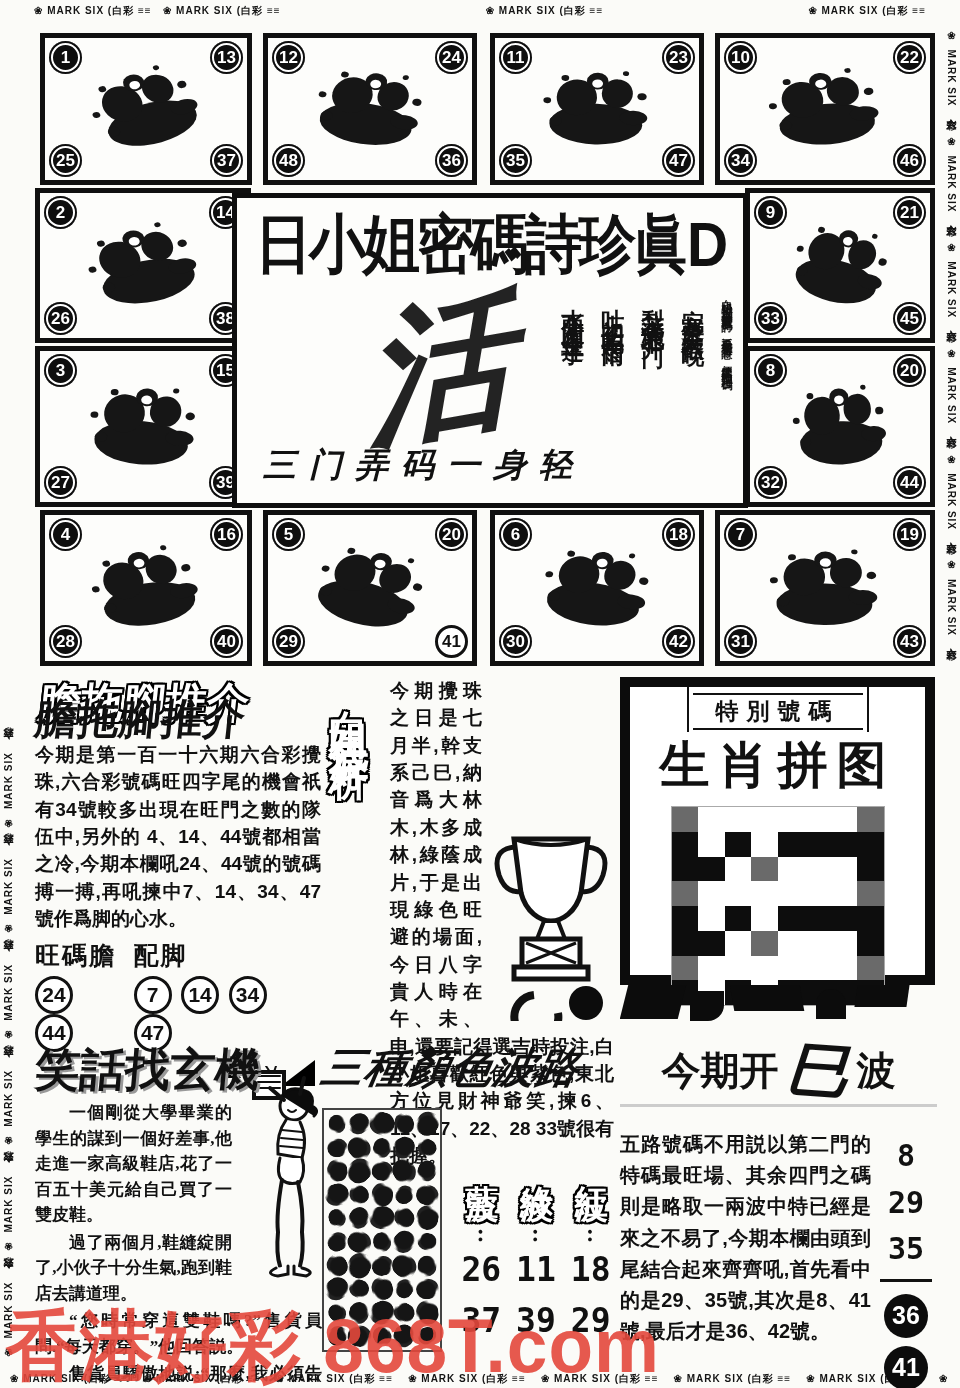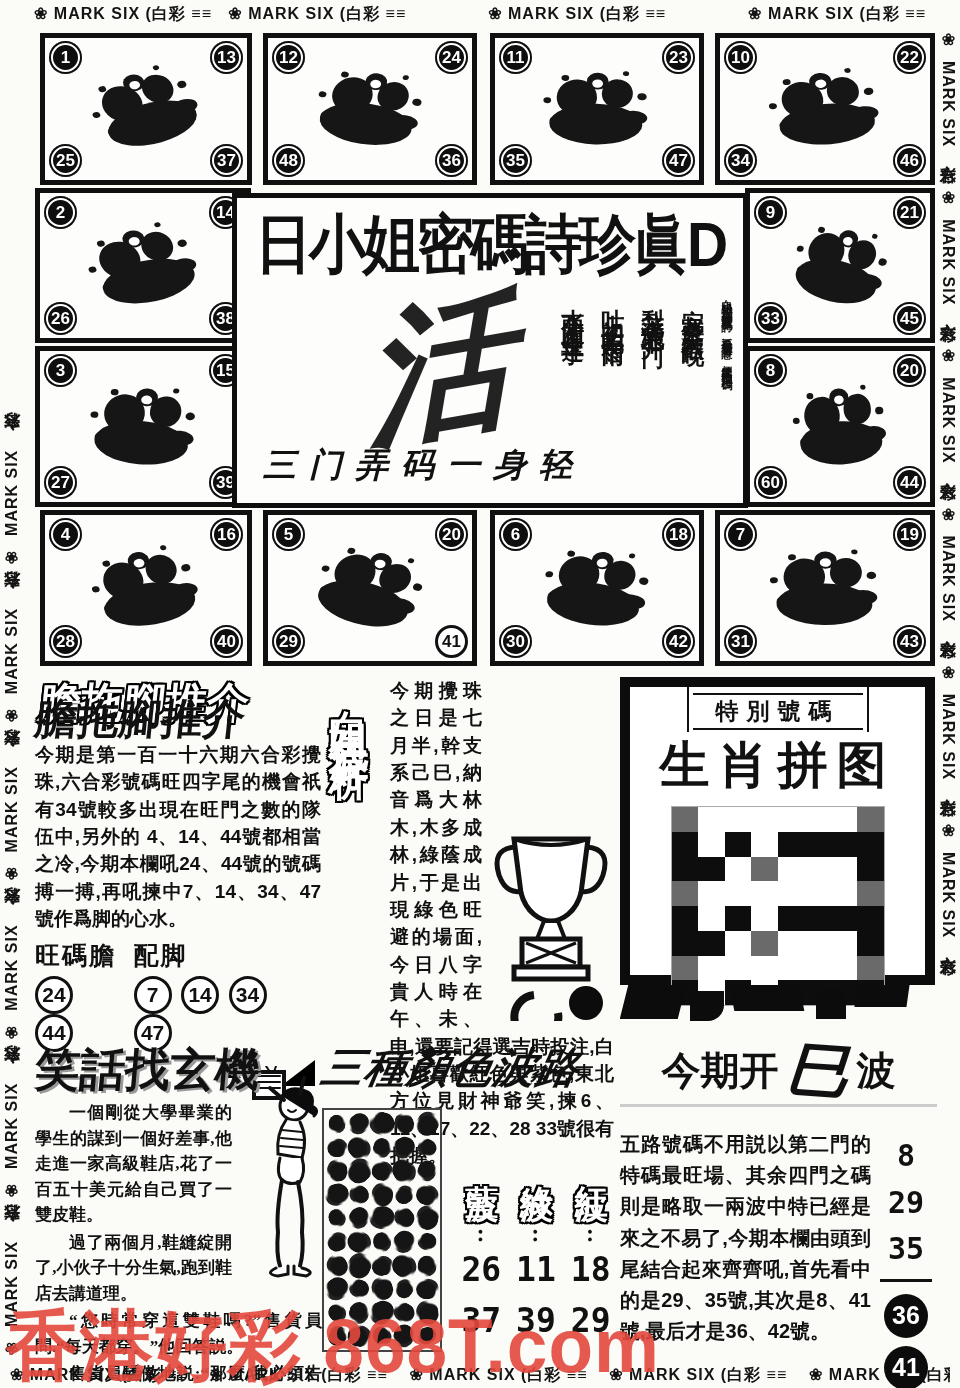--- a/index.html
+++ b/index.html
@@ -1,19 +1,19 @@
 <!DOCTYPE html>
 <html><head>
 <meta charset="utf-8">
 <style>
   html,body{margin:0;padding:0;background:#e9e9e6;}
   .page{position:relative;width:960px;height:1388px;background:#fbfbf8;overflow:hidden;
         font-family:"Liberation Sans",sans-serif;color:#111;}
   
-  .edge{position:absolute;font-size:16px;font-weight:bold;color:#141414;letter-spacing:1px;white-space:pre;}
+  .edge{position:absolute;font-size:10px;font-weight:bold;color:#141414;letter-spacing:1px;white-space:pre;}
   .edge-top{top:4px;left:34px;right:34px;height:22px;display:flex;justify-content:space-between;overflow:hidden;}
   .edge-bottom{bottom:2px;left:10px;right:10px;height:24px;display:flex;justify-content:space-between;align-items:flex-end;overflow:hidden;}
   .edge-left,.edge-right{top:30px;bottom:30px;width:26px;writing-mode:vertical-rl;text-orientation:mixed;
        display:flex;justify-content:space-between;overflow:hidden;}
   .edge-left{left:2px;transform:rotate(180deg);}
   .edge-right{right:2px;}
   
   .art-grid{position:absolute;left:32px;top:30px;width:906px;height:642px;}
   .panel{position:absolute;background:#fdfdfb;border:5px solid #101010;box-sizing:border-box;}
   .panel .blob{position:absolute;left:12%;top:8%;width:76%;height:84%;}
@@ -292,21 +292,21 @@
             <circle cx="24" cy="61" r="4"></circle>
             <circle cx="79" cy="39" r="3"></circle>
             <circle cx="29" cy="25" r="2.5"></circle>
             <circle cx="68" cy="20" r="2"></circle>
             <circle cx="18" cy="44" r="2.5"></circle>
             <circle cx="50" cy="29" r="3.5" fill="#fff"></circle>
           </g>
         </svg>
         <span class="corner tl">8</span>
         <span class="corner tr">20</span>
-        <span class="corner bl">60</span>
+        <span class="corner bl">32</span>
         <span class="corner br">44</span>
       </div>
       <div class="panel" style="left: 8px; top: 480px; width: 212px; height: 156px;">
         <svg class="blob" viewBox="0 0 100 100" preserveAspectRatio="none">
           <g fill="#161616" transform="rotate(-12 50 50)">
             <ellipse cx="50" cy="63" rx="30" ry="17"></ellipse>
             <ellipse cx="37" cy="41" rx="13" ry="15"></ellipse>
             <ellipse cx="63" cy="37" rx="10" ry="12"></ellipse>
             <circle cx="50" cy="27" r="7"></circle>
             <ellipse cx="74" cy="57" rx="9" ry="6"></ellipse>

